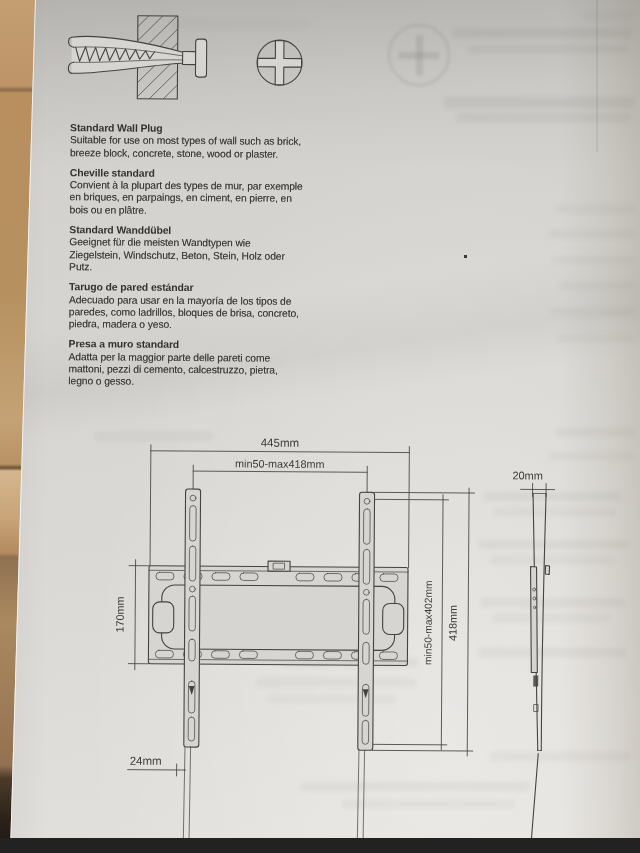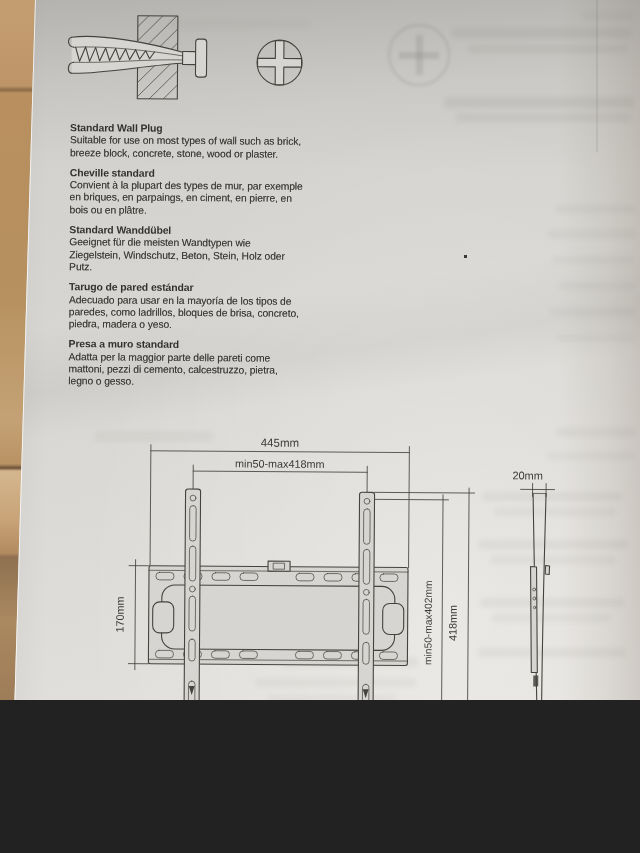--- a/index.html
+++ b/index.html
@@ -1,16 +1,16 @@
 <!DOCTYPE html>
 <html><head>
 <meta charset="utf-8">
 <style>
   html,body{margin:0;padding:0;background:#222;}
-  .stage{position:relative;width:640px;height:700px;overflow:hidden;
+  .stage{position:relative;width:640px;height:838px;overflow:hidden;
          font-family:"Liberation Sans",sans-serif;background:#a16207;}
   
   .wood{position:absolute;left:0;top:0;width:44px;height:853px;
     background:linear-gradient(to bottom,
       #c49e70 0px,#bd9468 86px,#8a6a48 90px,#b98f60 93px,#b6905f 290px,
       #c4a275 420px,#b99264 464px,#6b5138 468px,#d4b68e 471px,#c8a377 520px,
       #b28a5f 553px,#8f7050 557px,#aa8960 620px,#937252 765px,#4c3b2a 778px,
       #2b2219 820px,#1d1711 853px);}
   
   .paper{position:absolute;inset:0;

